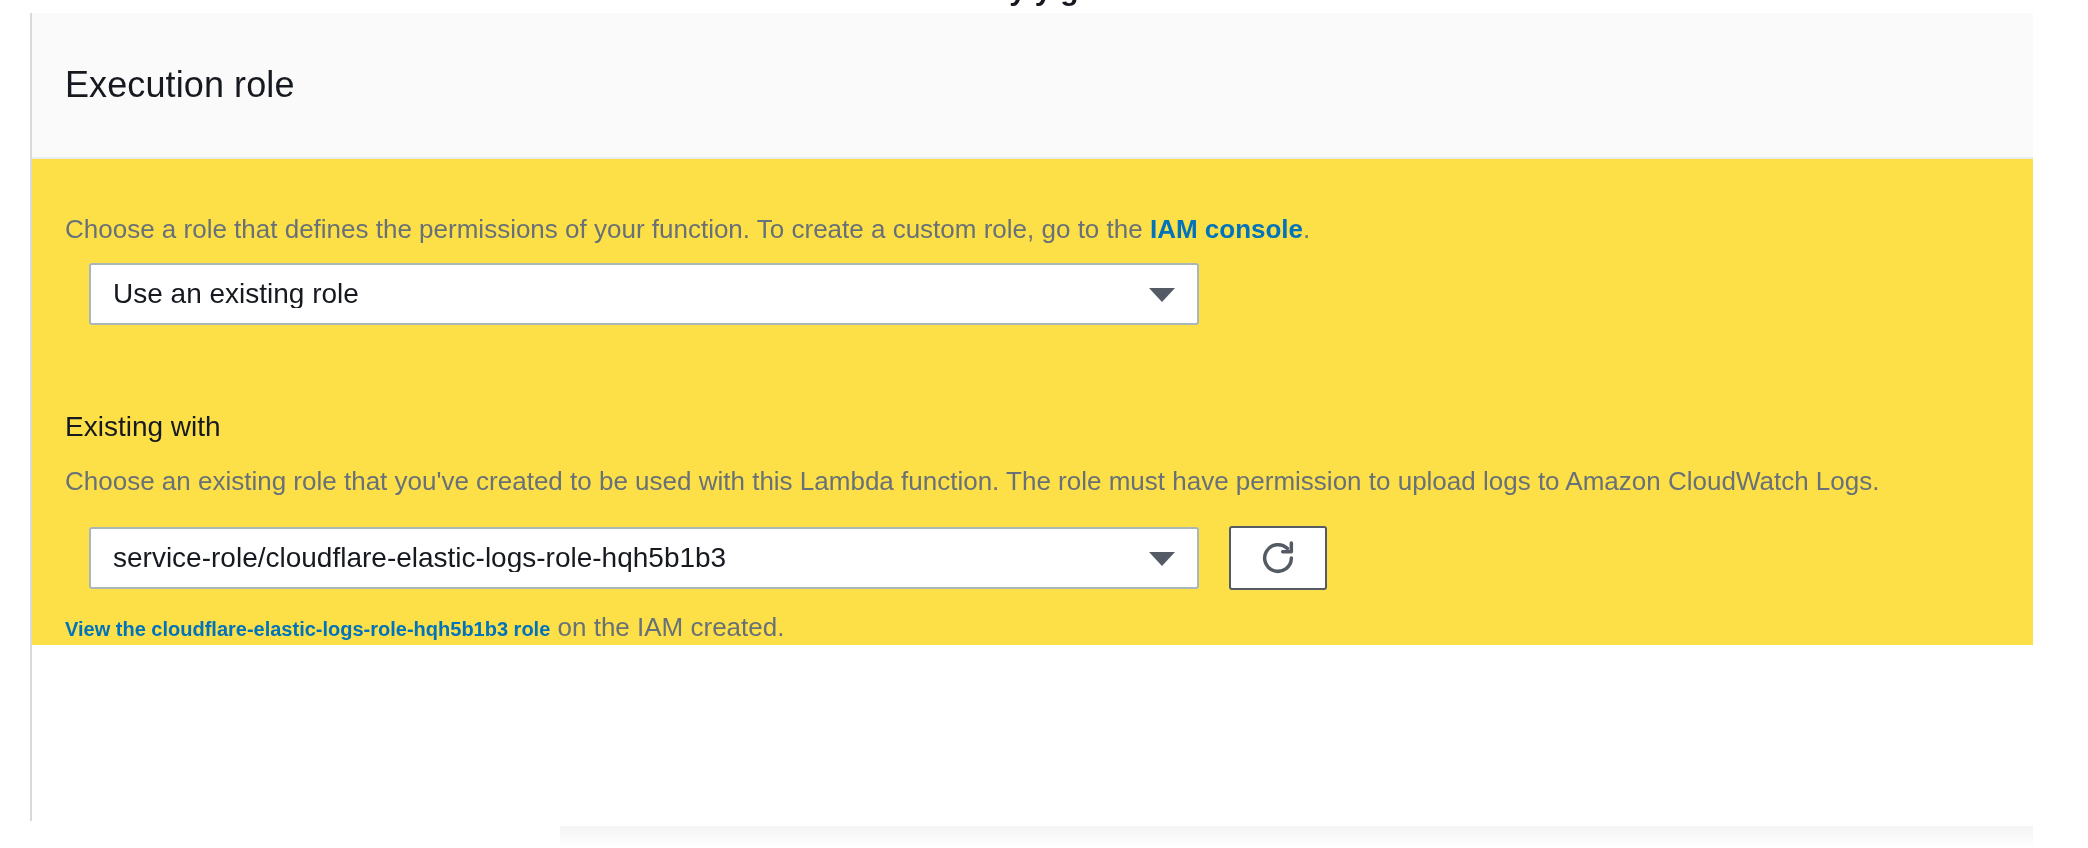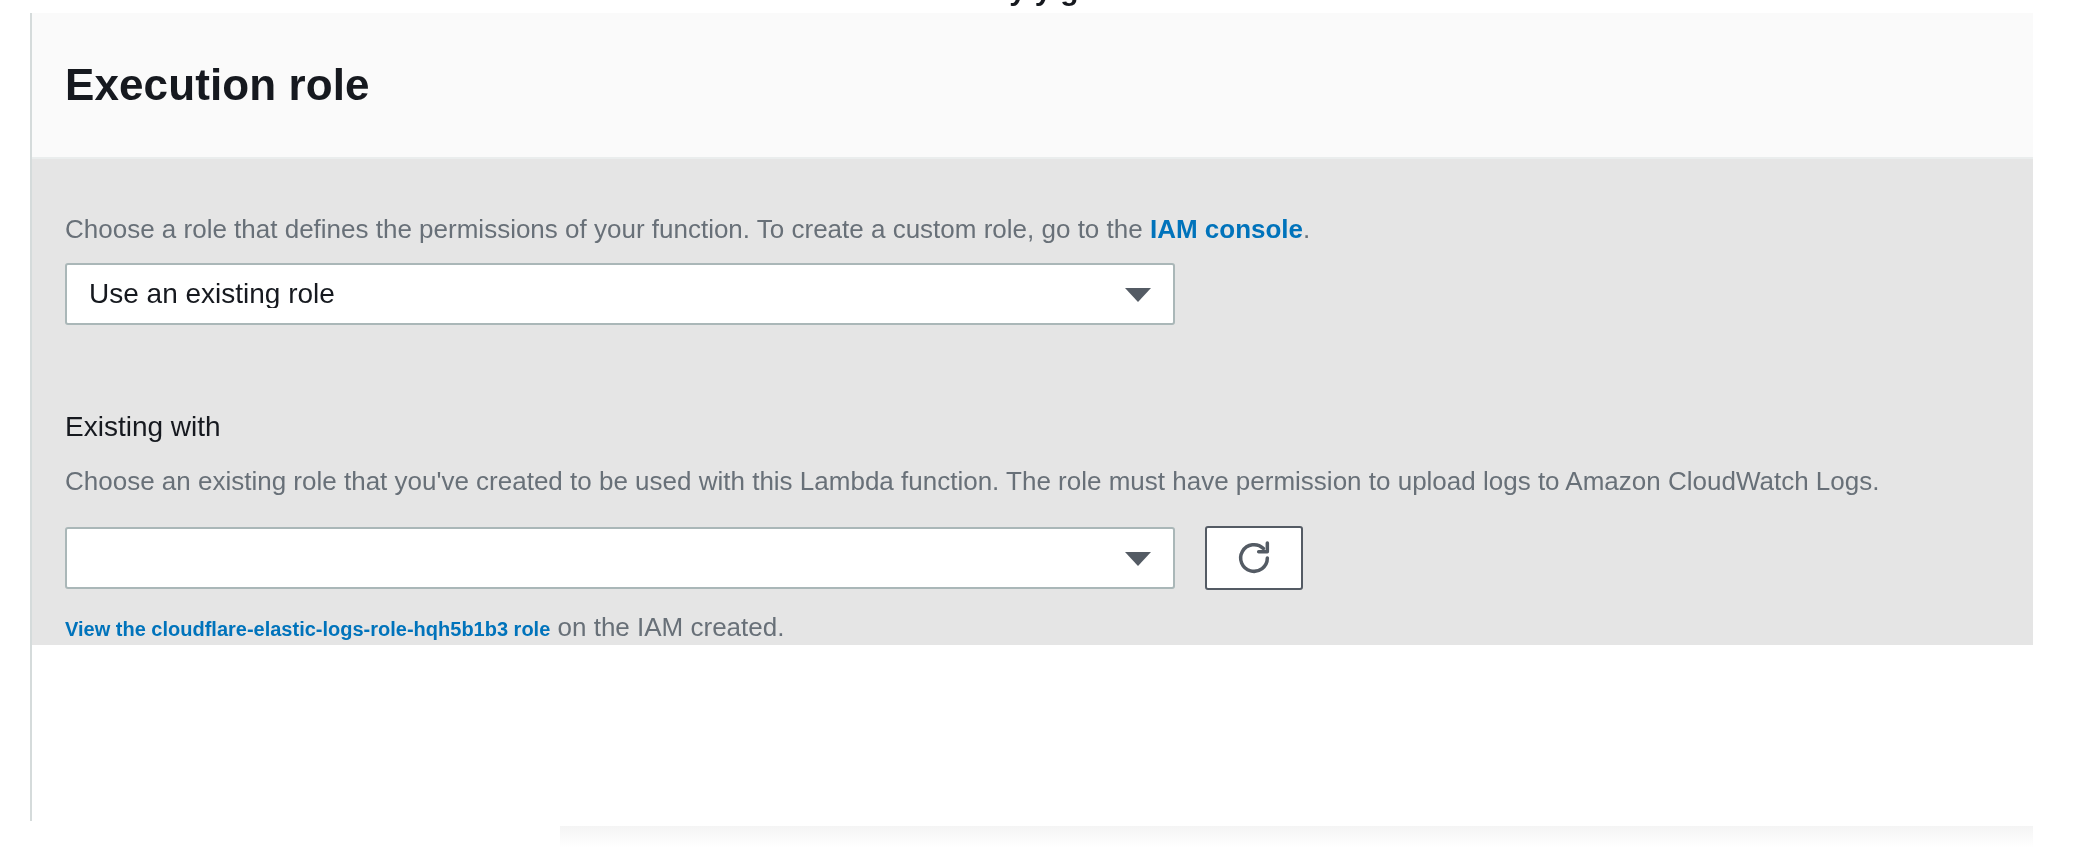--- a/index.html
+++ b/index.html
@@ -54,30 +54,30 @@
     height: 146px;
     background: #fafafa;
     border-bottom: 2px solid #eaeded;
     box-sizing: border-box;
     display: flex;
     align-items: center;
     padding-left: 33px;
   }
 
   .card-title {
-    font-size: 44px;
-    font-weight: 700;
+    font-size: 36px;
+    font-weight: 400;
     color: #16191f;
     letter-spacing: 0.1px;
     line-height: 1.2;
   }
 
   .card-body {
     padding: 0 33px;
-    background: #e5e5e5;
+    background: #fde047;
   }
 
   .field-desc {
     color: #687078;
     font-size: 26px;
     line-height: 1.35;
     padding-top: 53px;
   }
 
   .field-desc .link,
@@ -98,20 +98,21 @@
     position: relative;
     box-sizing: border-box;
     height: 62px;
     background: #ffffff;
     border: 2px solid #aab7b8;
     border-radius: 3px;
     display: flex;
     align-items: center;
     padding: 0 56px 0 22px;
     cursor: pointer;
+    margin-left: 24px;
   }
 
   .select-role-type { width: 1110px; margin-top: 16px; }
   .select-existing-role { width: 1110px; }
 
   .select-value {
     font-size: 28px;
     color: #16191f;
     white-space: nowrap;
     overflow: hidden;
@@ -204,20 +205,21 @@
         <span class="select-value">Use an existing role</span>
         <span class="caret"></span>
       </div>
 
       <div class="group-existing">
         <div class="label">Existing with</div>
         <div class="helper">Choose an existing role that you've created to be used with this Lambda function. The role must have permission to upload logs to Amazon CloudWatch Logs.</div>
 
         <div class="select-row row-gap">
           <div class="select select-existing-role">
+            <span class="select-value">service-role/cloudflare-elastic-logs-role-hqh5b1b3</span>
             <span class="caret"></span>
           </div>
 
           <div class="refresh-button">
             <svg class="refresh-icon" width="40" height="40" viewBox="0 0 24 24" fill="none" stroke="#545b64" stroke-width="2.1" stroke-linecap="round" stroke-linejoin="round">
               <path d="M20 12a8 8 0 1 1-2.34-5.66"></path>
               <polyline points="20 3 20 8.2 14.8 8.2"></polyline>
             </svg>
           </div>
         </div>

